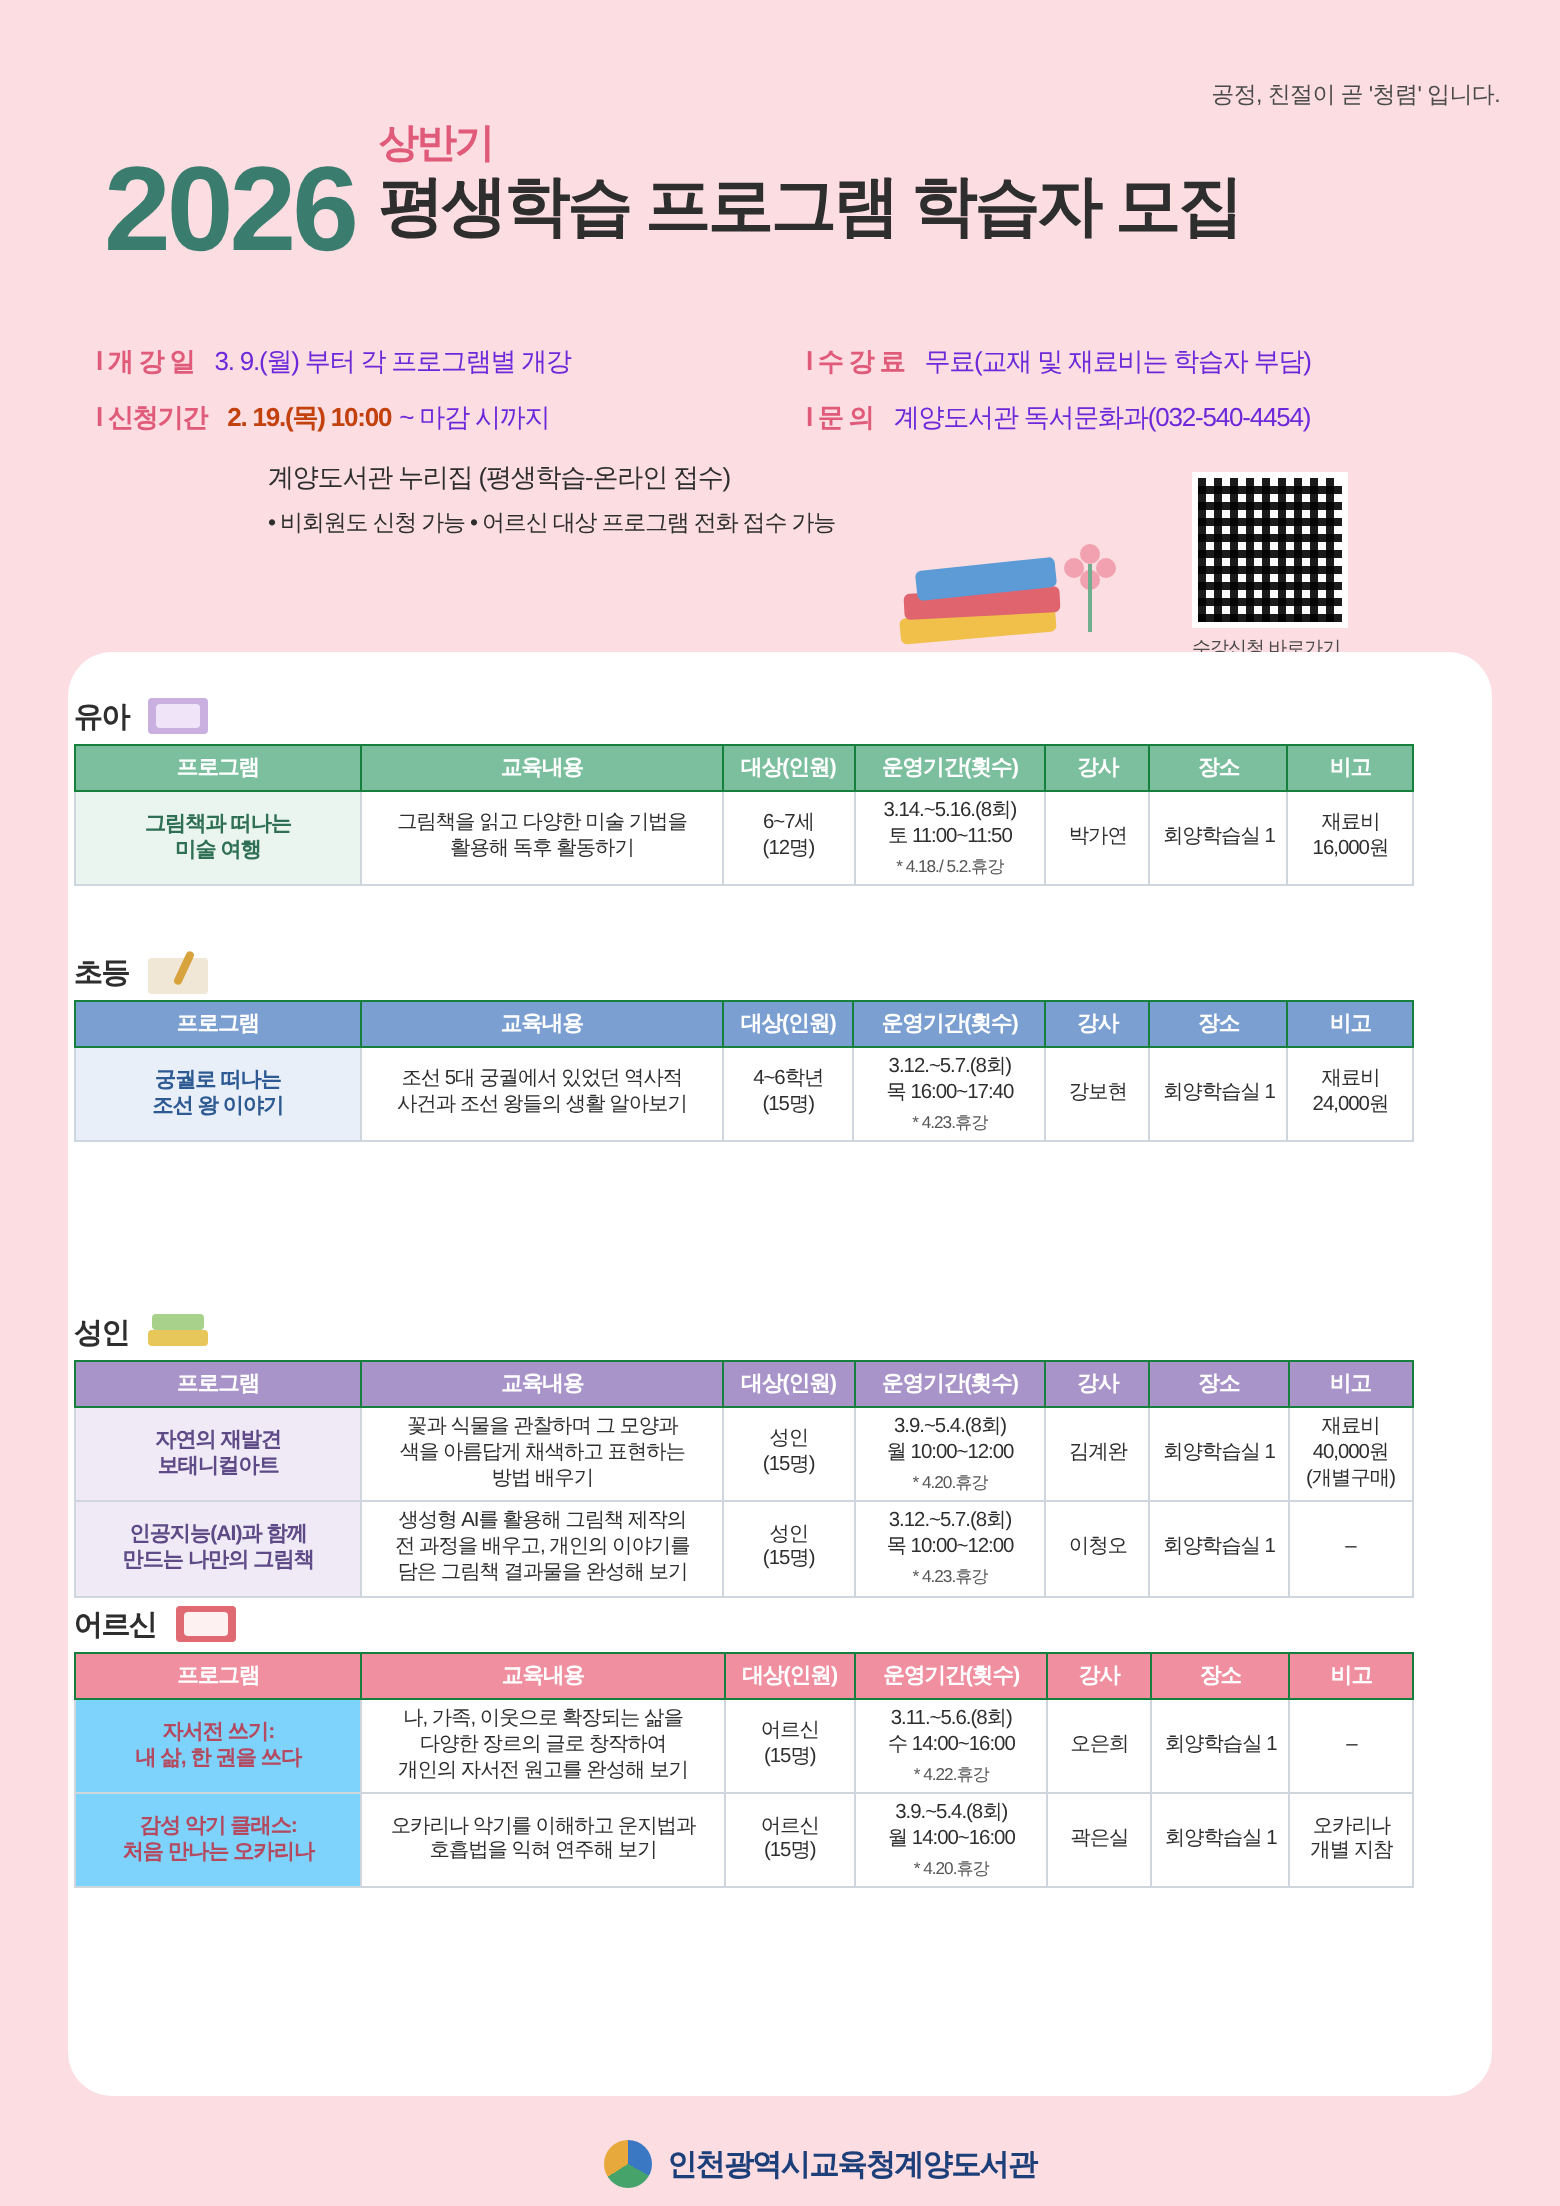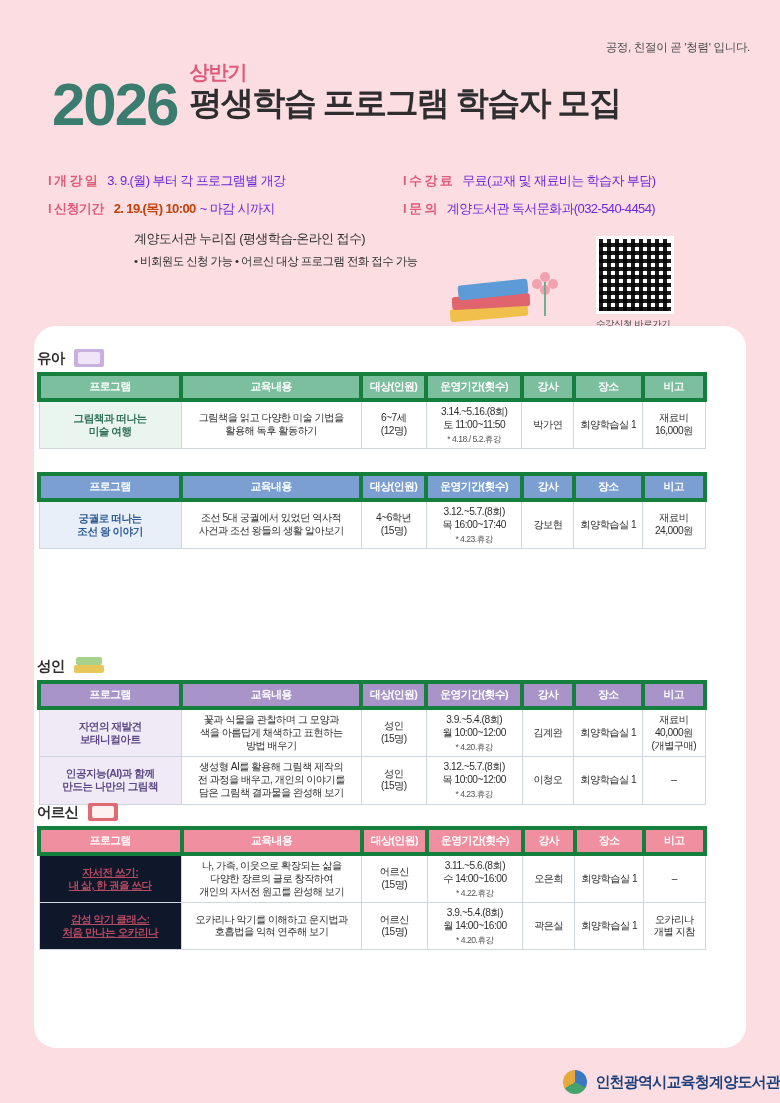--- a/index.html
+++ b/index.html
@@ -79,45 +79,45 @@
     background:#fff;border-radius:22px;
   }
 
   .section{position:absolute;left:22px;width:670px;padding-left:15px;}
   .sec-head{display:flex;align-items:center;height:28px;}
   .sec-title{font-size:14.5px;font-weight:bold;color:#2e2e2e;letter-spacing:-0.8px;}
   .sec-ico{margin-left:10px;width:34px;height:22px;position:relative;}
   .book-ic{position:absolute;width:30px;height:18px;border-radius:2px;}
 
   table{border-collapse:collapse;width:100%;font-size:10.2px;letter-spacing:-0.5px;}
-  th{font-size:10.8px;font-weight:bold;color:#fff;padding:4px 2px;border:4px solid #15803d;}
+  th{font-size:10.8px;font-weight:bold;color:#fff;padding:4px 2px;border:1px solid #15803d;}
   td{border:1px solid #cfd6dd;padding:4px 3px;text-align:center;line-height:1.25;color:#2e2e2e;}
   td.prog{font-weight:bold;font-size:10.6px;}
   .sub{display:block;font-size:8.6px;color:#555;margin-top:2px;}
 
   
   col.c1{width:150px}col.c2{width:190px}col.c3{width:68px}
   col.c4{width:98px}col.c5{width:54px}col.c6{width:72px}col.c7{width:64px}
 
   
   .pal-green th{background:#7cbf9e;}
   .pal-green td.prog{background:#eaf5ef;color:#2e6f55;}
   .pal-green td{background:#fff;}
   .pal-blue th{background:#7a9fd0;}
   .pal-blue td.prog{background:#e9eff8;color:#2d5a92;}
   .pal-purple th{background:#a894c8;}
   .pal-purple td.prog{background:#efeaf6;color:#5d4a86;}
   .pal-pink th{background:#ef8fa0;}
-  .pal-pink td.prog{background:#0f172a;color:#b34a60;text-decoration:underline;}
+  .pal-pink td.prog{background:#7dd3fc;color:#b34a60;}
 
   .footnote{
     position:absolute;left:56px;top:1036px;font-size:10.5px;color:#444;letter-spacing:-0.5px;
   }
   .logo{
-    position:absolute;left:0;right:0;top:1070px;text-align:right;padding-left:40px;
+    position:absolute;left:0;right:0;top:1070px;text-align:center;padding-left:40px;
   }
   .logo-in{display:inline-flex;align-items:center;}
   .logo-mark{width:24px;height:24px;border-radius:50%;
     background:conic-gradient(#3b78c3 0 33%,#46a36a 0 66%,#e8a93c 0 100%);
     margin-right:8px;}
   .logo-txt{font-size:15px;font-weight:bold;color:#1c3f79;letter-spacing:-0.8px;}
 </style>
 </head>
 <body>
 
@@ -217,20 +217,27 @@
         <td><span>3.14.~5.16.(8회)<br>토  11:00~11:50</span><span class="sub">* 4.18./ 5.2.휴강</span></td>
         <td>박가연</td>
         <td>회양학습실 1</td>
         <td>재료비<br>16,000원</td>
       </tr>
     </tbody>
       </table>
   </div>
 
   <div class="section pal-blue" style="top:472px">
+    <div class="sec-head">
+      <span class="sec-title">초등</span>
+      <span class="sec-ico">
+        <span class="book-ic" style="background:#f0e7d6;left:0;top:4px;"></span>
+        <span class="book-ic" style="background:#d8a23c;left:16px;top:0;width:4px;height:18px;transform:rotate(25deg);"></span>
+      </span>
+    </div>
     <table>
       <colgroup>
           <col class="c1">
           <col class="c2">
           <col class="c3">
           <col class="c4">
           <col class="c5">
           <col class="c6">
           <col class="c7">
         </colgroup>

